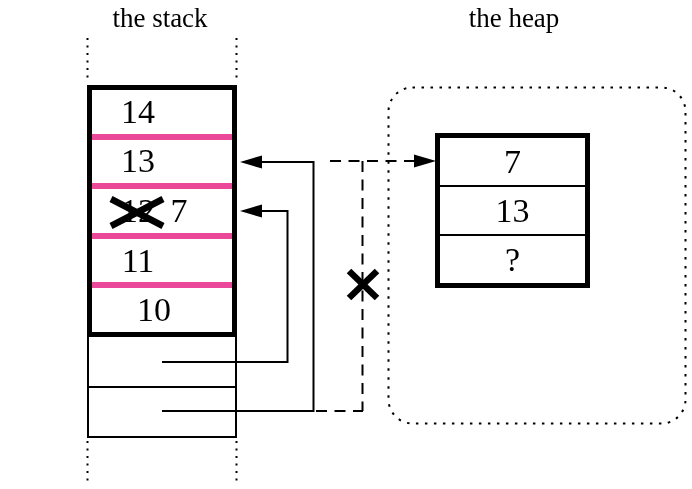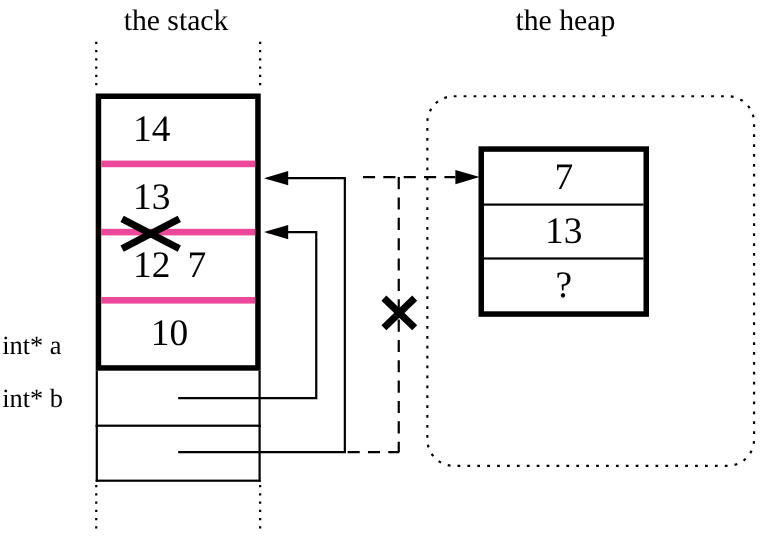--- a/index.html
+++ b/index.html
@@ -138,29 +138,30 @@
       <span>14</span>
     </div>
     <div class="cell">
       <span>13</span>
     </div>
     <div class="cell crossed">
       <span class="old-val">12</span>
       <span class="new-val">7</span>
     </div>
     <div class="cell">
+      <span>11</span>
+    </div>
+    <div class="cell">
       <span>10</span>
     </div>
   </div>
 
   <div class="ptr-cell b"></div>
   <div class="ptr-cell c"></div>
 
-  <div class="var-label a">int* a</div>
-  <div class="var-label b">int* b</div>
 
   <div class="heap-box">
     <div class="cell">
       <span>7</span>
     </div>
     <div class="cell">
       <span>13</span>
     </div>
     <div class="cell">
       <span>?</span>

